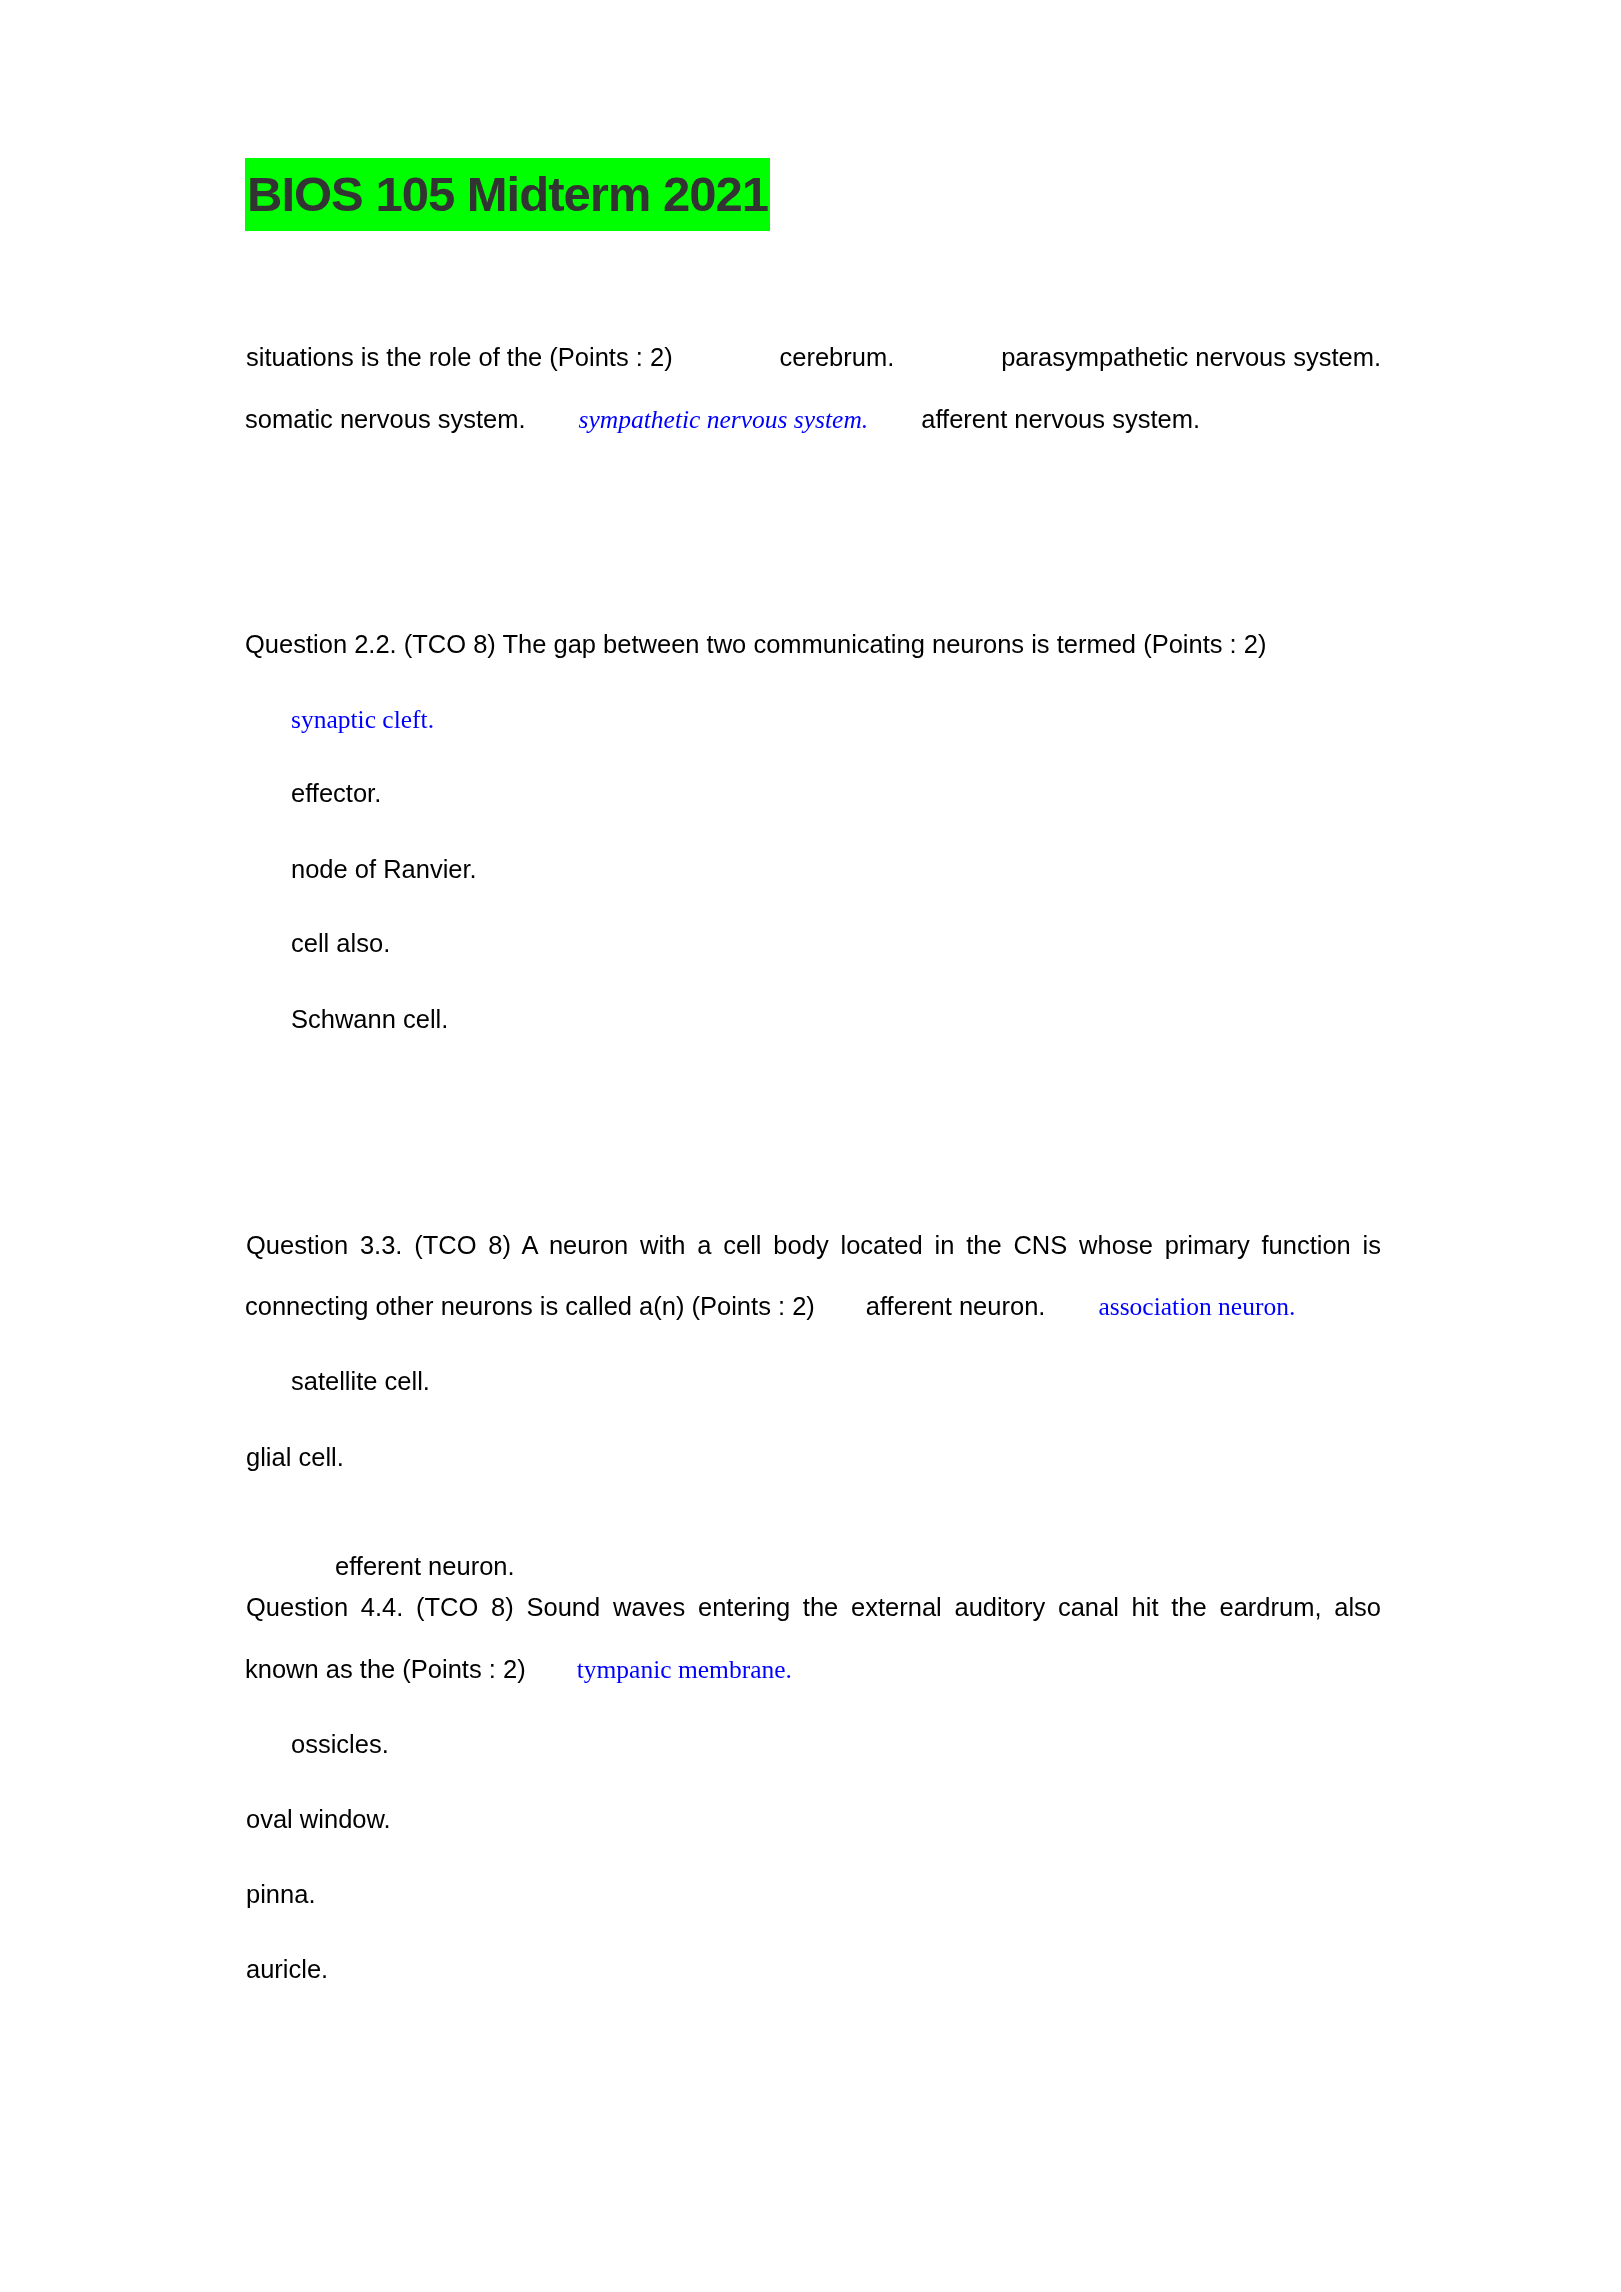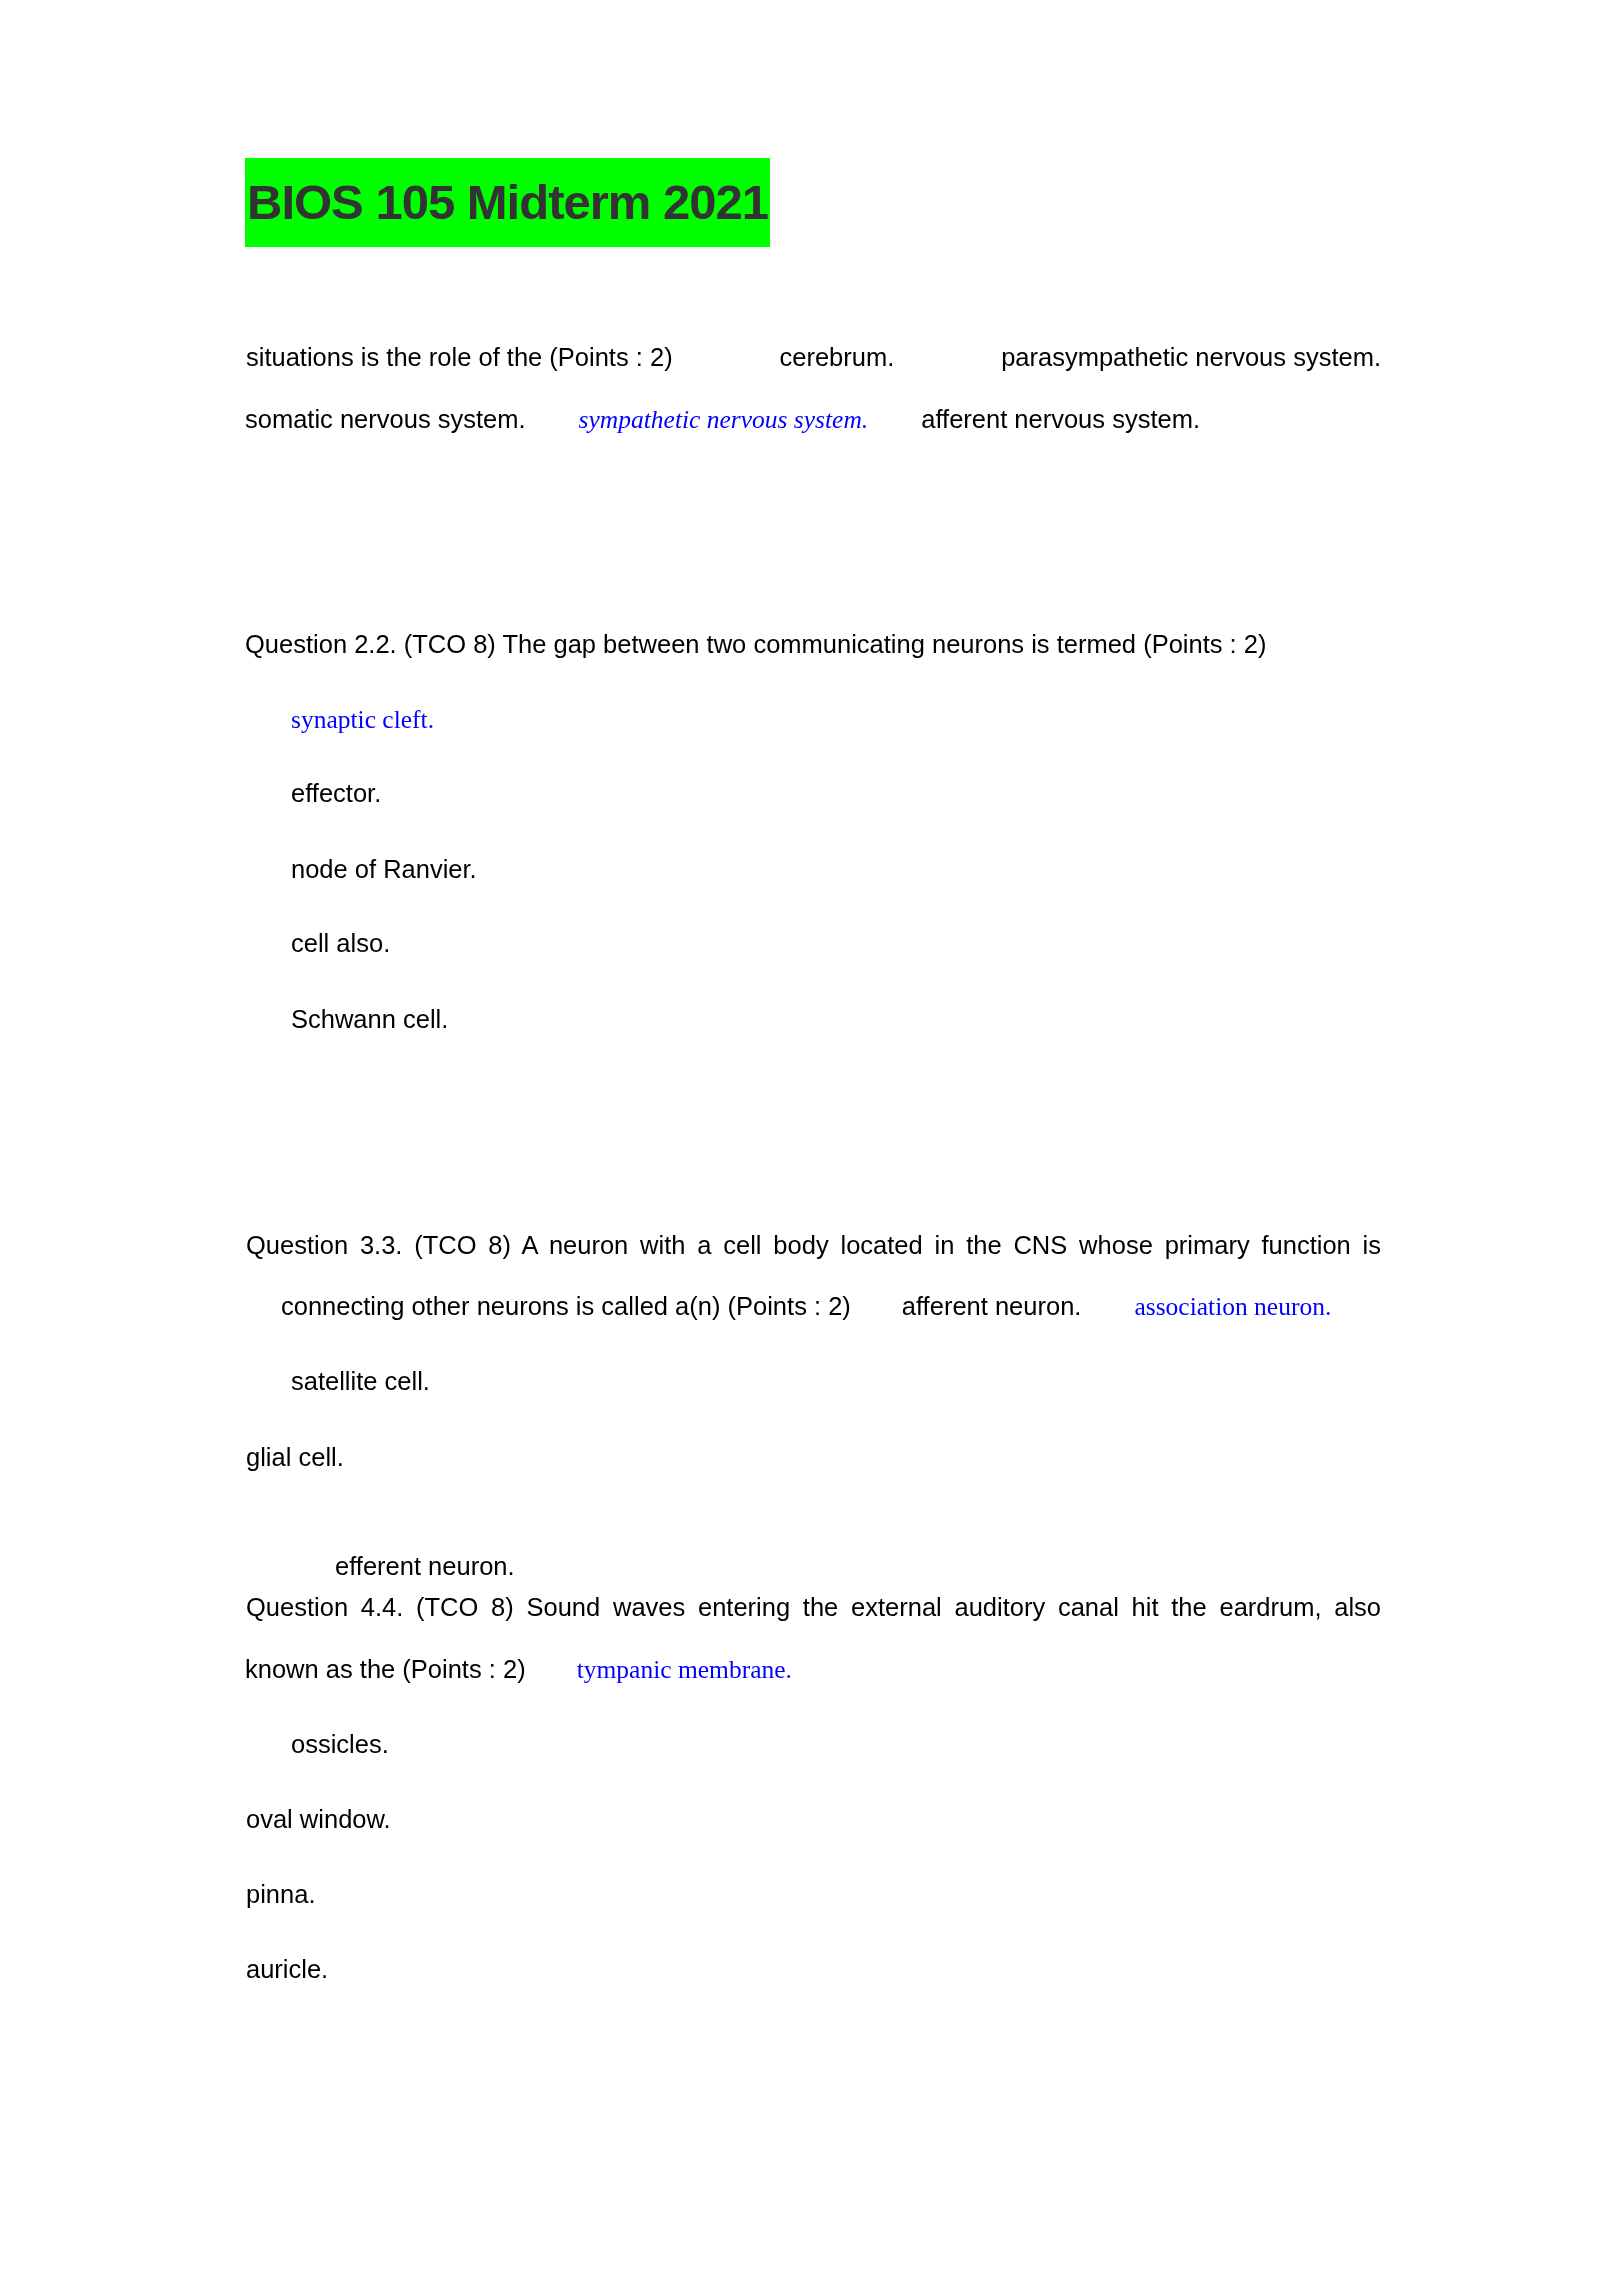--- a/index.html
+++ b/index.html
@@ -1,19 +1,19 @@
 <!DOCTYPE html>
 <html><head>
 <meta charset="utf-8">
 <style>
   html, body { margin: 0; padding: 0; background: #ffffff; }
   body { width: 1621px; height: 2293px; position: relative; overflow: hidden;
          font-family: "Liberation Sans", "DejaVu Sans", sans-serif; color: #000000; }
   .page { position: absolute; left: 0; top: 0; width: 1621px; height: 2293px; background: #ffffff; }
-  .title { position: absolute; left: 245px; top: 158px; height: 65px; padding: 12px 2px;
+  .title { position: absolute; left: 245px; top: 158px; height: 65px; padding: 4px 2px;
            background: #00ff00; color: #333333; font-weight: bold; font-size: 49px;
            line-height: 65px; white-space: nowrap; letter-spacing: -1px; }
   .line { position: absolute; font-size: 25.5px; line-height: 33px; white-space: nowrap; }
   .just { left: 246px; width: 1135px; text-align: justify; text-align-last: justify; }
   .q { left: 245px; }
   .opt-indent { left: 291px; }
   .opt-flush { left: 246px; }
   .correct { color: #0000ff; font-family: Liberation Serif, serif; }
   .italic { font-style: italic; }
   .seg { display: inline-block; }
@@ -35,21 +35,21 @@
   </div>
 
   <div class="line q" style="top:628px;">Question 2.2. (TCO 8) The gap between two communicating neurons is termed (Points : 2)</div>
   <div class="line opt-indent correct" style="top:703px;">synaptic cleft.</div>
   <div class="line opt-indent" style="top:777px;">effector.</div>
   <div class="line opt-indent" style="top:853px;">node of Ranvier.</div>
   <div class="line opt-indent" style="top:927px;">cell also.</div>
   <div class="line opt-indent" style="top:1003px;">Schwann cell.</div>
 
   <div class="line just" style="top:1229px;">Question 3.3. (TCO 8) A neuron with a cell body located in the CNS whose primary function is</div>
-  <div class="line q" style="top:1290px;margin-left:36px;">
+  <div class="line q" style="top:1290px;">
     <span class="seg">connecting other neurons is called a(n) (Points : 2)</span><span class="seg" style="width:51px;"></span><span class="seg">afferent neuron.</span><span class="seg" style="width:53px;"></span><span class="seg correct">association neuron.</span>
   </div>
   <div class="line opt-indent" style="top:1365px;">satellite cell.</div>
   <div class="line opt-flush" style="top:1441px;">glial cell.</div>
   <div class="line opt-indent" style="top:1550px;margin-left:44px;">efferent neuron.</div>
 
   <div class="line just" style="top:1591px;">Question 4.4. (TCO 8) Sound waves entering the external auditory canal hit the eardrum, also</div>
   <div class="line q" style="top:1653px;">
     <span class="seg">known as the (Points : 2)</span><span class="seg" style="width:51px;"></span><span class="seg correct">tympanic membrane.</span>
   </div>

